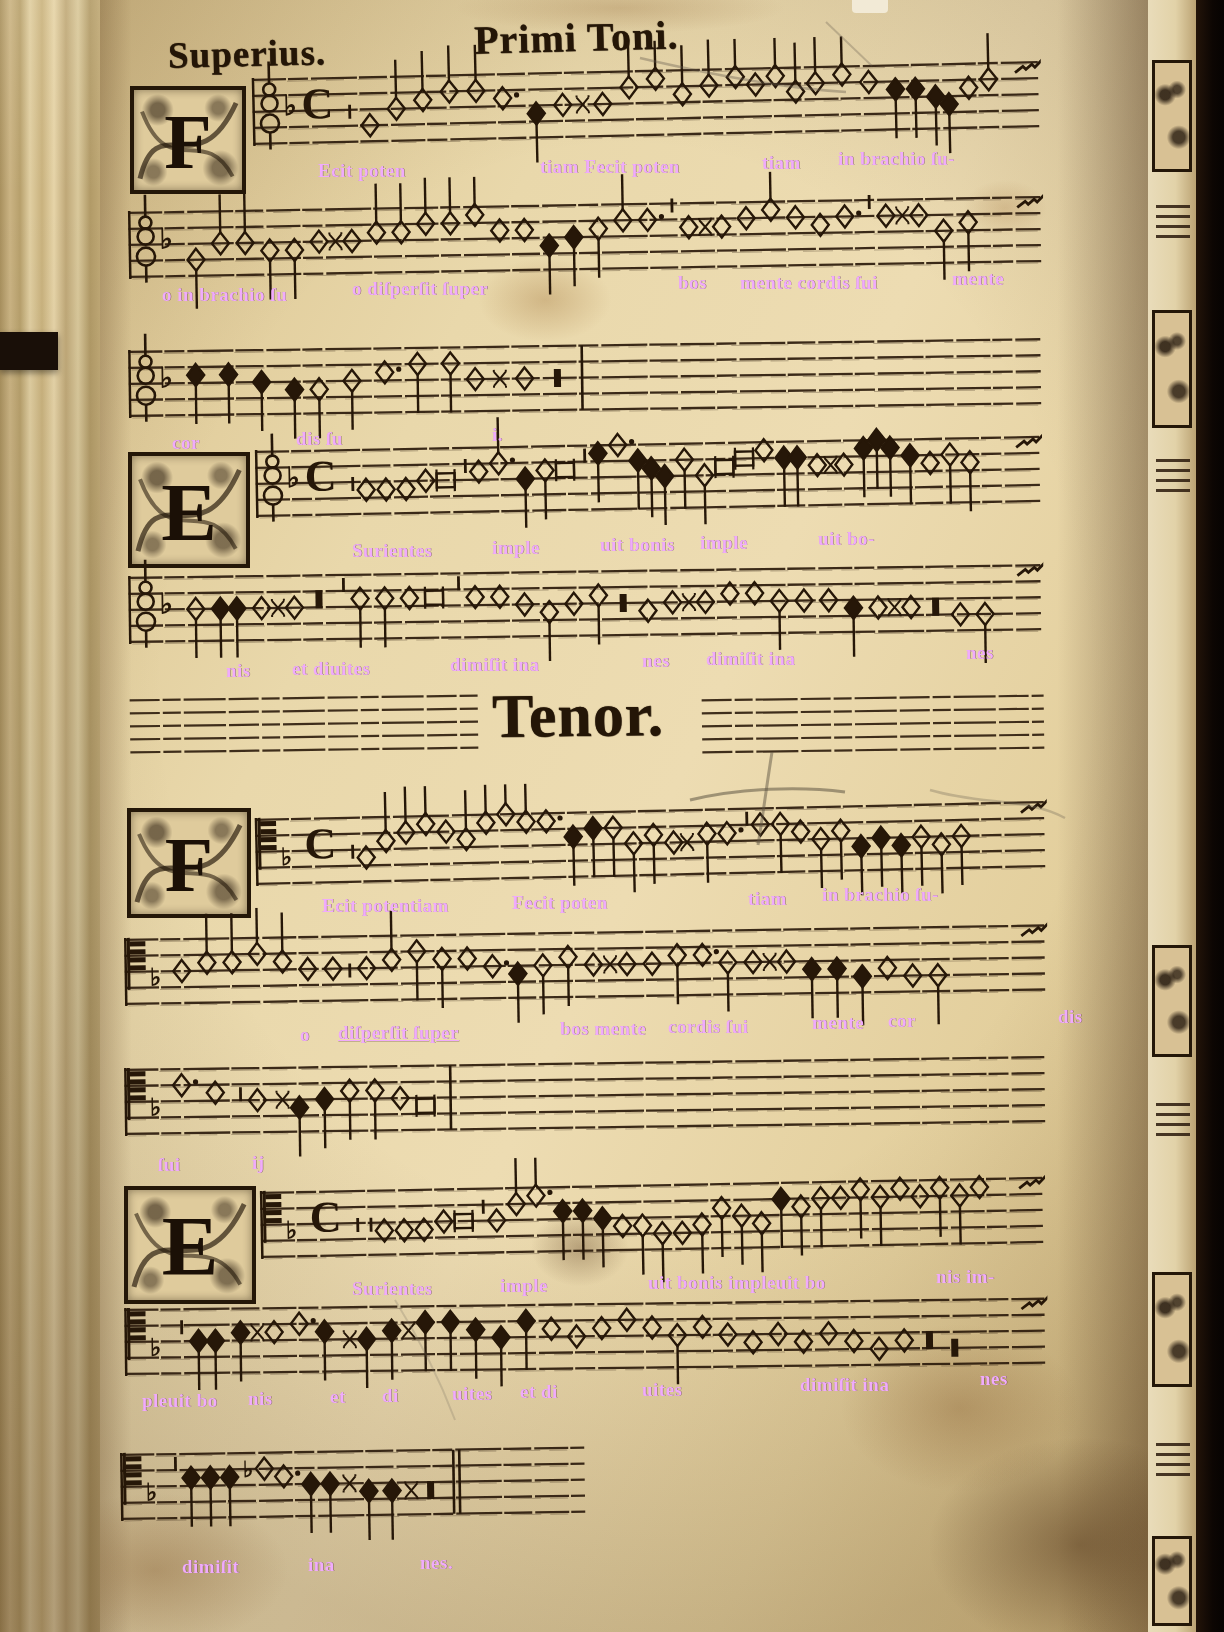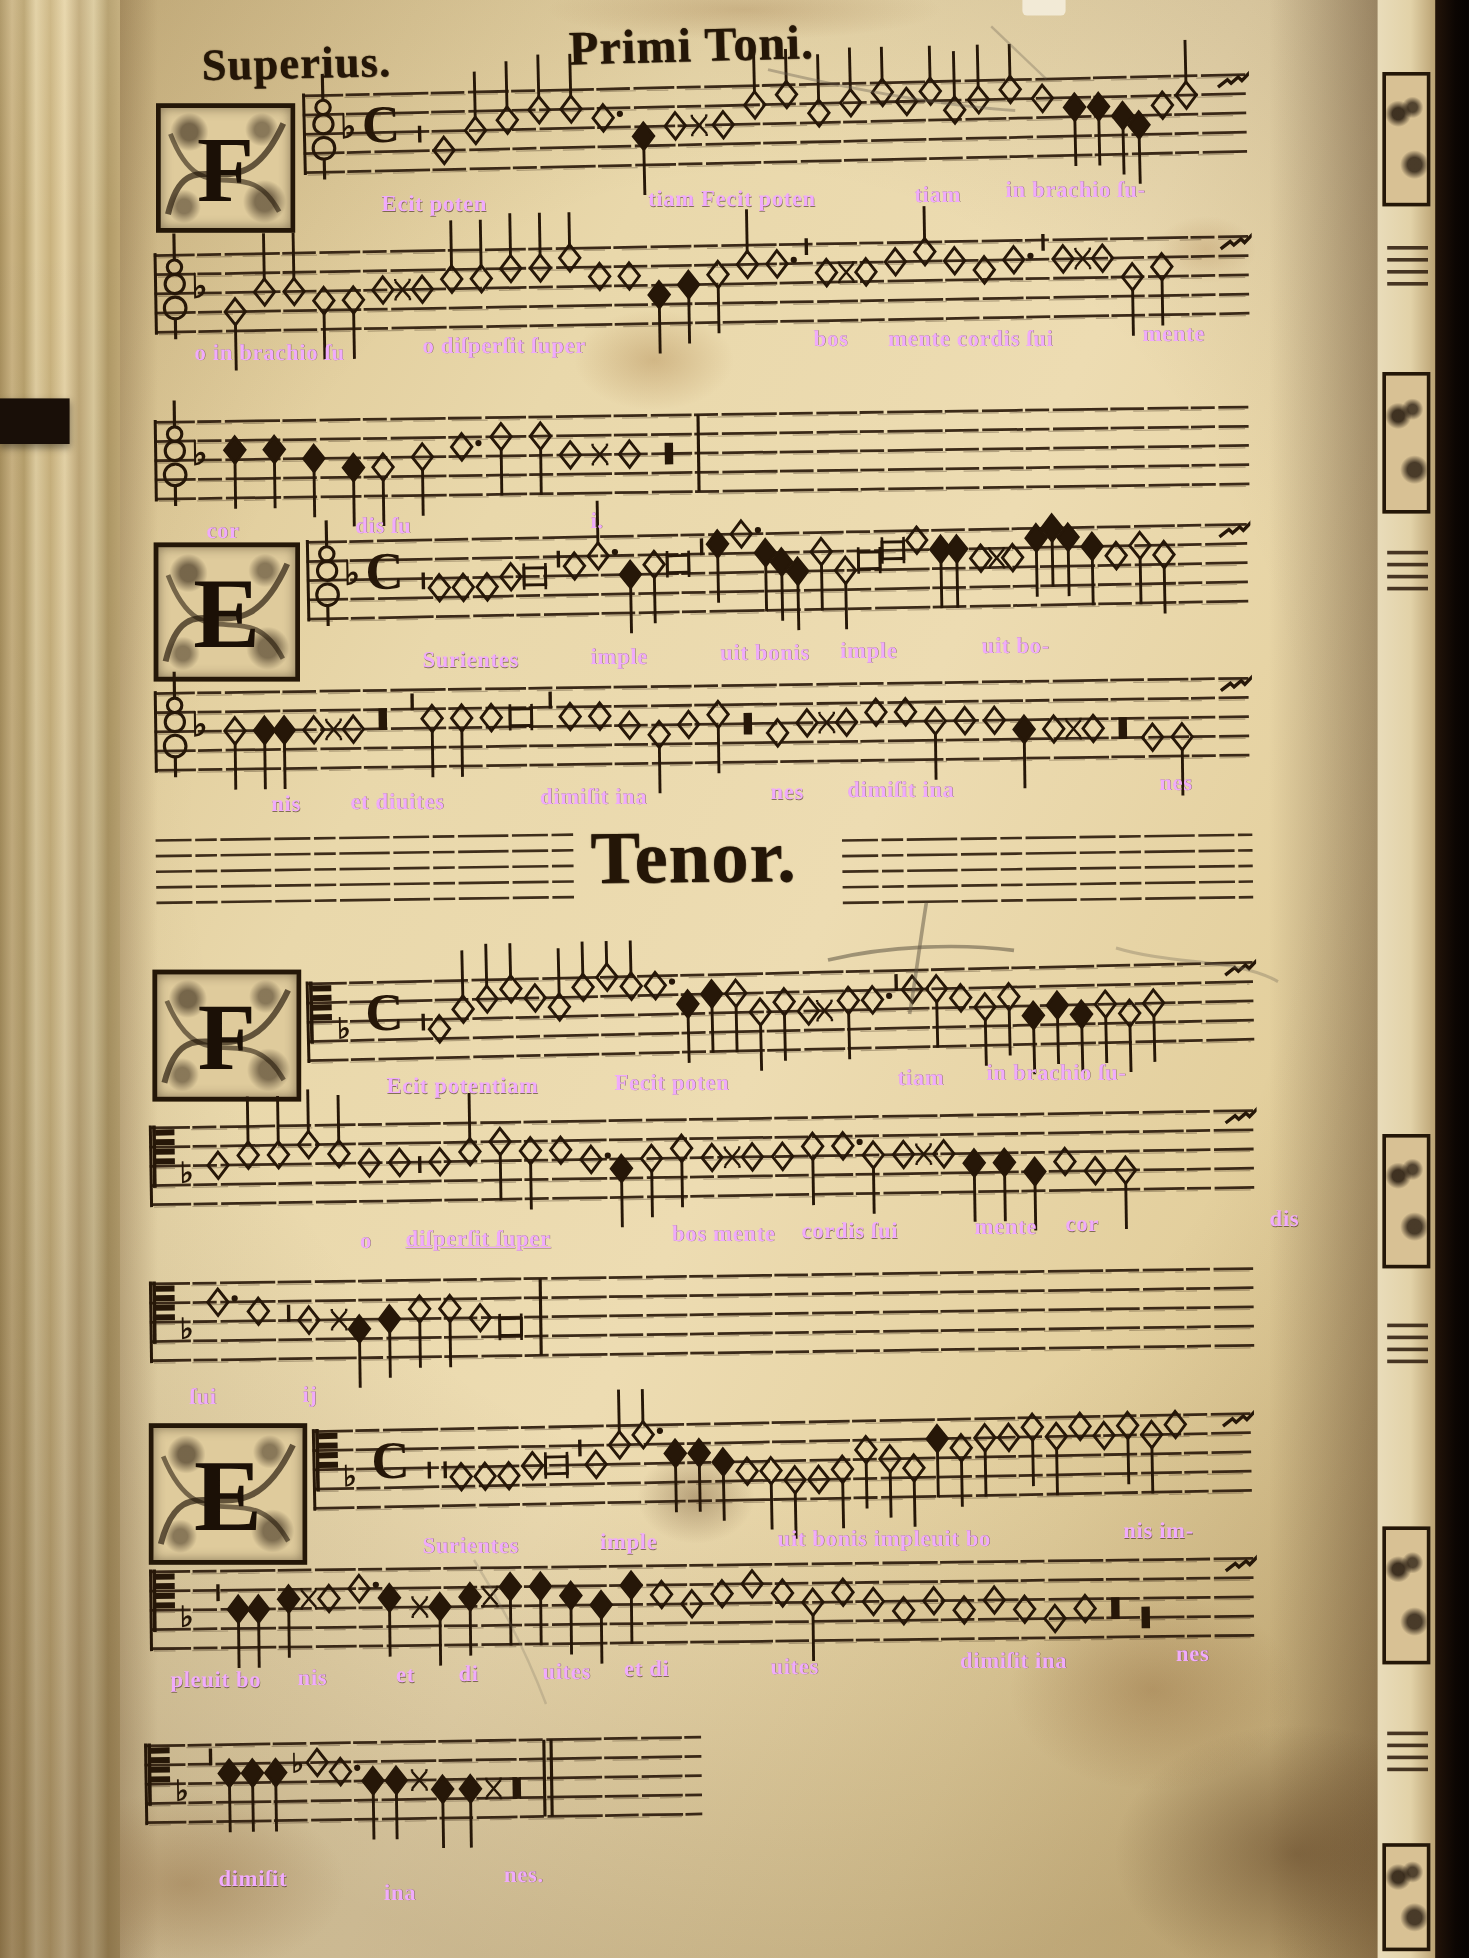--- a/index.html
+++ b/index.html
@@ -1521,21 +1521,21 @@
         <span class="lyric" style="left: 142px; top: 1390px;">pleuit bo</span>
         <span class="lyric" style="left: 248px; top: 1388px;">nis</span>
         <span class="lyric" style="left: 330px; top: 1386px;">et</span>
         <span class="lyric" style="left: 382px; top: 1385px; font-family: Liberation Serif, serif;">di</span>
         <span class="lyric" style="left: 452px; top: 1383px;">uites</span>
         <span class="lyric" style="left: 520px; top: 1381px;">et di</span>
         <span class="lyric" style="left: 642px; top: 1379px;">uites</span>
         <span class="lyric" style="left: 800px; top: 1374px;">dimiſit ina</span>
         <span class="lyric" style="left: 980px; top: 1368px;">nes</span>
         <span class="lyric" style="left: 182px; top: 1556px;">dimiſit</span>
-        <span class="lyric" style="left: 320px; top: 1554px; margin-top: 13px;">ina</span>
+        <span class="lyric" style="left: 308px; top: 1554px;">ina</span>
         <span class="lyric" style="left: 420px; top: 1552px;">nes.</span>
         <div class="orn" style="top:60px;height:112px;"></div>
         <div class="orn" style="top:310px;height:118px;"></div>
         <div class="orn" style="top:945px;height:112px;"></div>
         <div class="orn" style="top:1272px;height:115px;"></div>
         <div class="orn" style="top:1536px;height:90px;"></div>
         <div class="stub" style="top:198px;height:86px;">
           <i></i>
           <i></i>
           <i></i>

